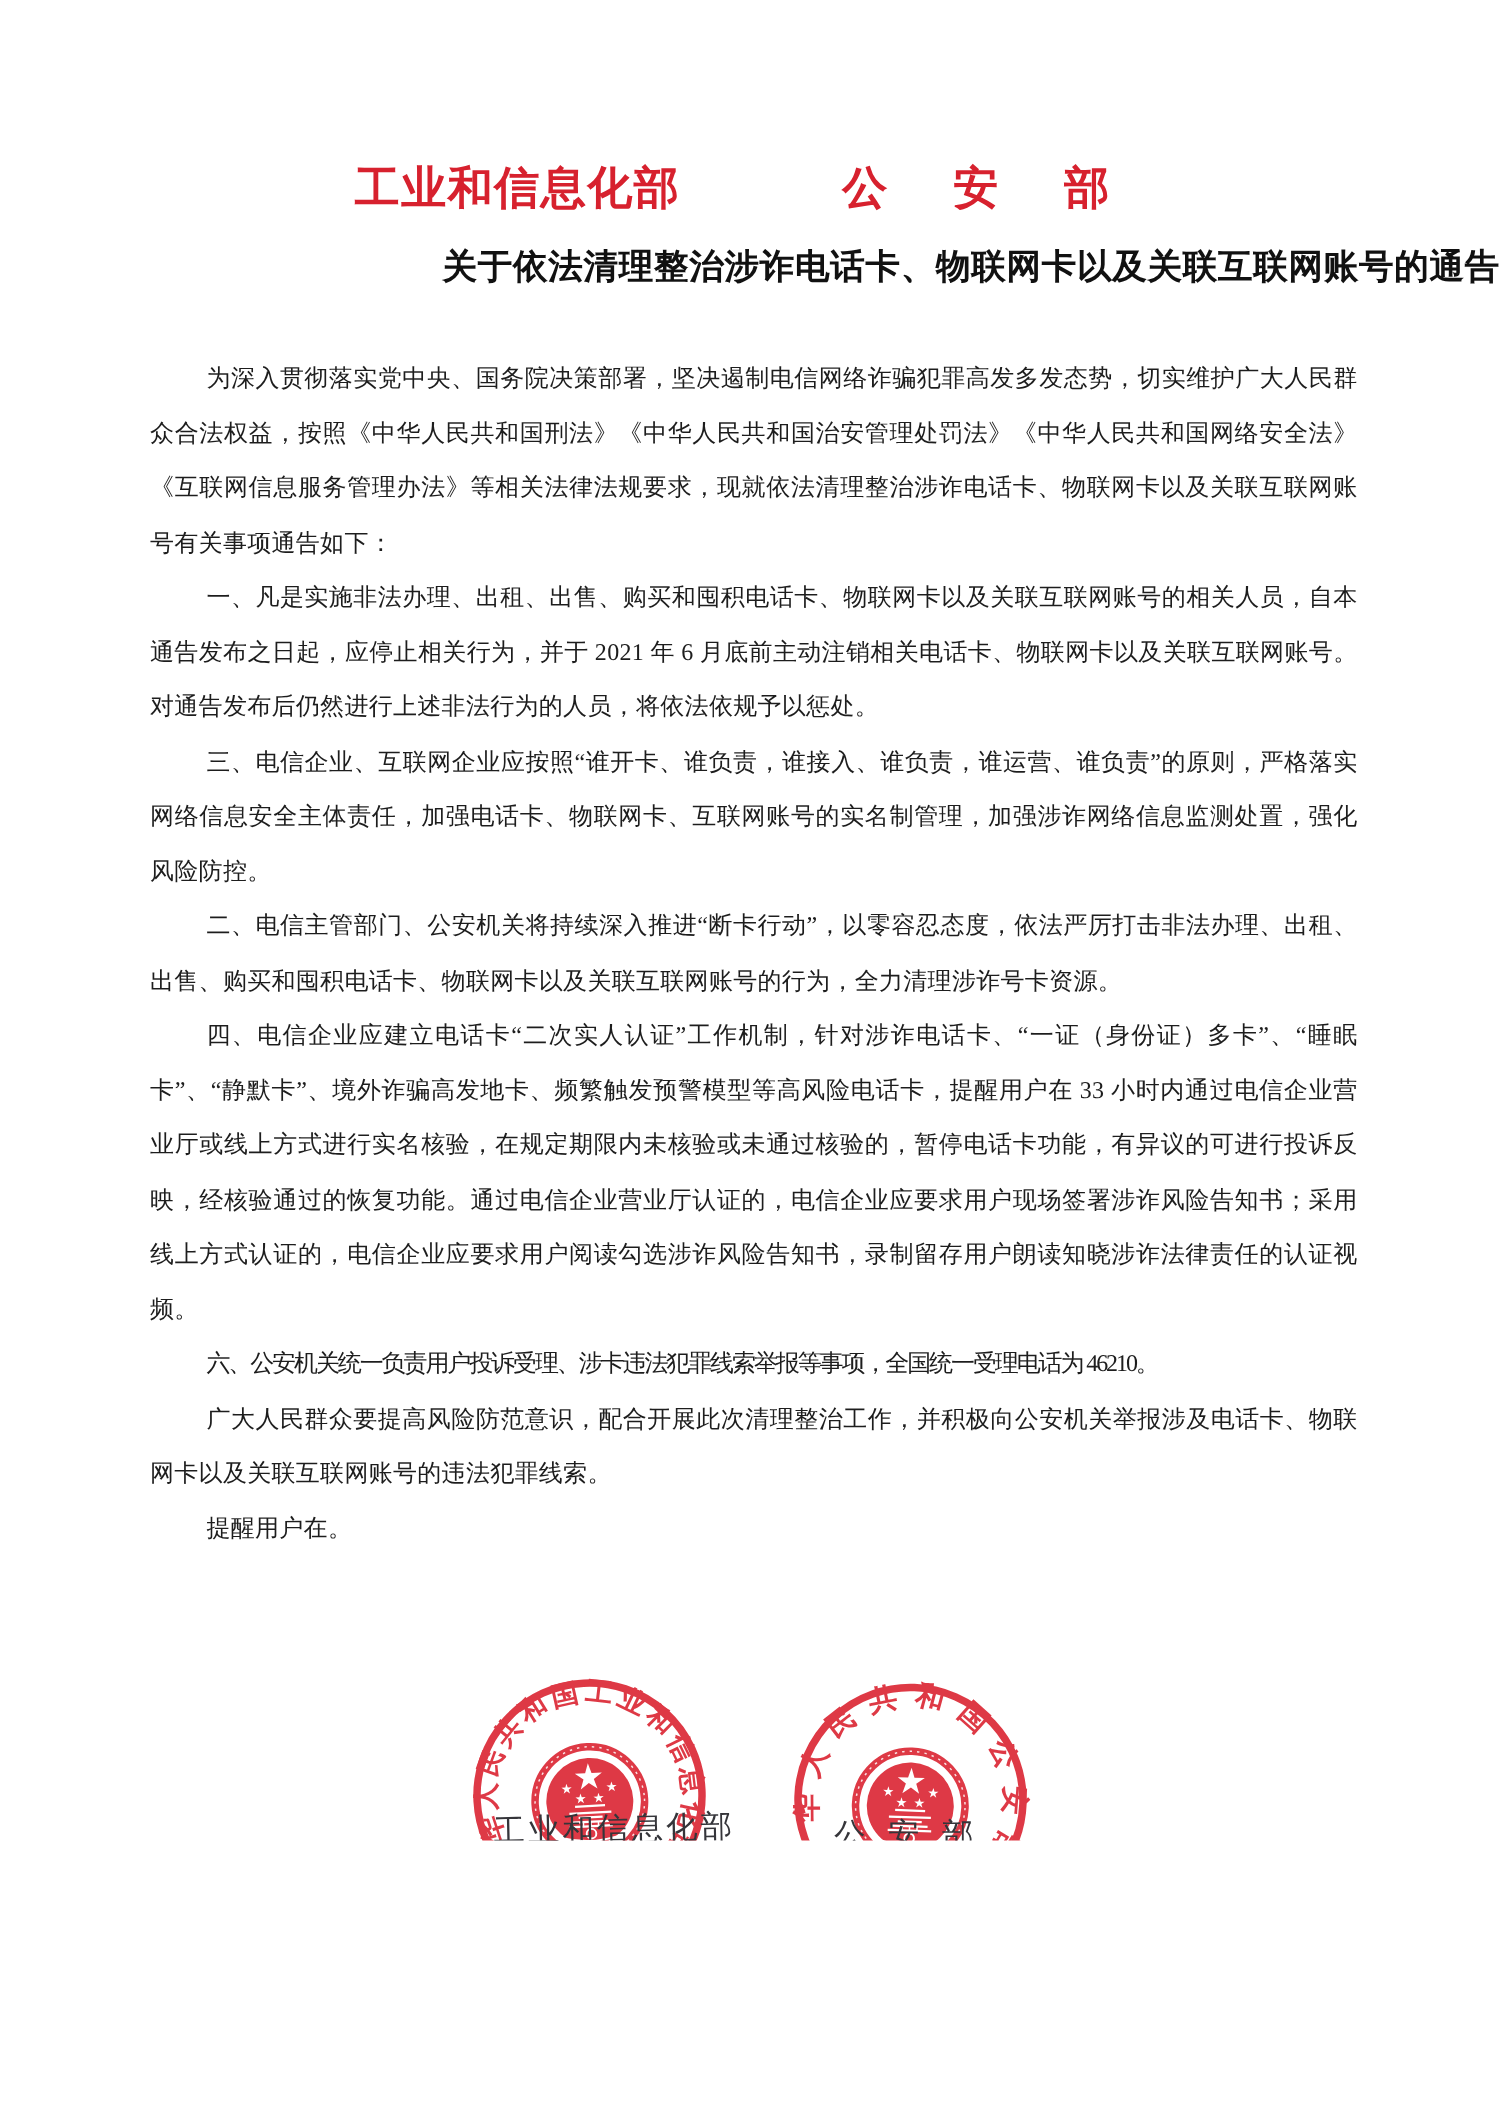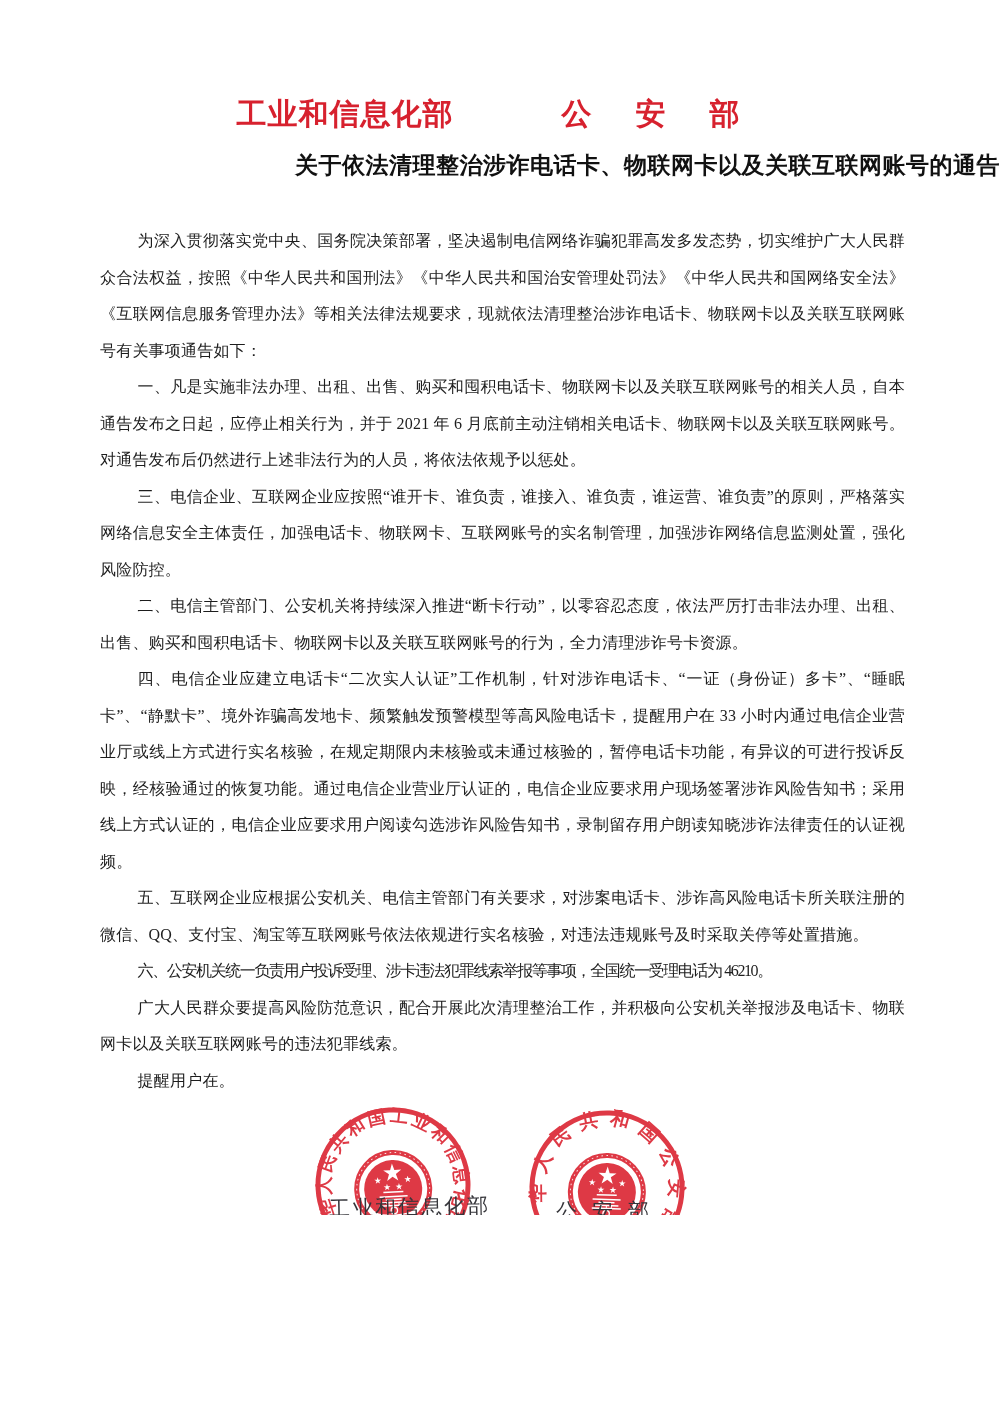--- a/index.html
+++ b/index.html
@@ -1,19 +1,19 @@
 <!DOCTYPE html>
 <html lang="zh" style="--header_red: #d7212e; --seal_red: #dc2b38; --body_text: #1d1d1d; --signature_black: #35353a; --paper: #ffffff;"><head>
 <meta charset="utf-8">
 <style>
   html,body{margin:0;padding:0;background:#ffffff;}
   .page{
     position:relative;
     width:1000px;height:1215px;
-    margin:0 auto;
+    margin:12px auto;
     background:var(--paper,#ffffff);
     overflow:hidden;
     font-family:"Liberation Serif","DejaVu Serif",serif;
     color:var(--body_text,#1d1d1d);
   }
   
   .ministries{
     margin-top:97px;
     display:flex;justify-content:center;align-items:baseline;gap:108px;
     transform:translateX(-12px);
@@ -76,21 +76,20 @@
   </div>
 
   <h1 class="doc-title">关于依法清理整治涉诈电话卡、物联网卡以及关联互联网账号的通告</h1>
 
   <div class="doc-body">
     <p>为深入贯彻落实党中央、国务院决策部署，坚决遏制电信网络诈骗犯罪高发多发态势，切实维护广大人民群众合法权益，按照《中华人民共和国刑法》《中华人民共和国治安管理处罚法》《中华人民共和国网络安全法》《互联网信息服务管理办法》等相关法律法规要求，现就依法清理整治涉诈电话卡、物联网卡以及关联互联网账号有关事项通告如下：</p>
     <p>一、凡是实施非法办理、出租、出售、购买和囤积电话卡、物联网卡以及关联互联网账号的相关人员，自本通告发布之日起，应停止相关行为，并于 2021 年 6 月底前主动注销相关电话卡、物联网卡以及关联互联网账号。对通告发布后仍然进行上述非法行为的人员，将依法依规予以惩处。</p>
     <p>三、电信企业、互联网企业应按照“谁开卡、谁负责，谁接入、谁负责，谁运营、谁负责”的原则，严格落实网络信息安全主体责任，加强电话卡、物联网卡、互联网账号的实名制管理，加强涉诈网络信息监测处置，强化风险防控。</p>
     <p>二、电信主管部门、公安机关将持续深入推进“断卡行动”，以零容忍态度，依法严厉打击非法办理、出租、出售、购买和囤积电话卡、物联网卡以及关联互联网账号的行为，全力清理涉诈号卡资源。</p>
     <p>四、电信企业应建立电话卡“二次实人认证”工作机制，针对涉诈电话卡、“一证（身份证）多卡”、“睡眠卡”、“静默卡”、境外诈骗高发地卡、频繁触发预警模型等高风险电话卡，提醒用户在 33 小时内通过电信企业营业厅或线上方式进行实名核验，在规定期限内未核验或未通过核验的，暂停电话卡功能，有异议的可进行投诉反映，经核验通过的恢复功能。通过电信企业营业厅认证的，电信企业应要求用户现场签署涉诈风险告知书；采用线上方式认证的，电信企业应要求用户阅读勾选涉诈风险告知书，录制留存用户朗读知晓涉诈法律责任的认证视频。</p>
-    <p>五、互联网企业应根据公安机关、电信主管部门有关要求，对涉案电话卡、涉诈高风险电话卡所关联注册的微信、QQ、支付宝、淘宝等互联网账号依法依规进行实名核验，对违法违规账号及时采取关停等处置措施。</p>
     <p class="tight">六、公安机关统一负责用户投诉受理、涉卡违法犯罪线索举报等事项，全国统一受理电话为 46210。</p>
     <p>广大人民群众要提高风险防范意识，配合开展此次清理整治工作，并积极向公安机关举报涉及电话卡、物联网卡以及关联互联网账号的违法犯罪线索。</p>
     <p>提醒用户在。</p>
   </div>
 
   <svg class="seal seal-left" width="160" height="160" viewBox="0 0 160 160" aria-hidden="true">
     <circle cx="80" cy="80" r="75" fill="none" class="seal-stroke" stroke-width="5"></circle>
     <path id="arc-l" d="M 29.7,117.9 A 63,63 0 1 1 130.3,117.9" fill="none"></path>
     <text class="ring ring-14">
       <textPath href="#arc-l" startOffset="50%" text-anchor="middle">中华人民共和国工业和信息化部</textPath>

